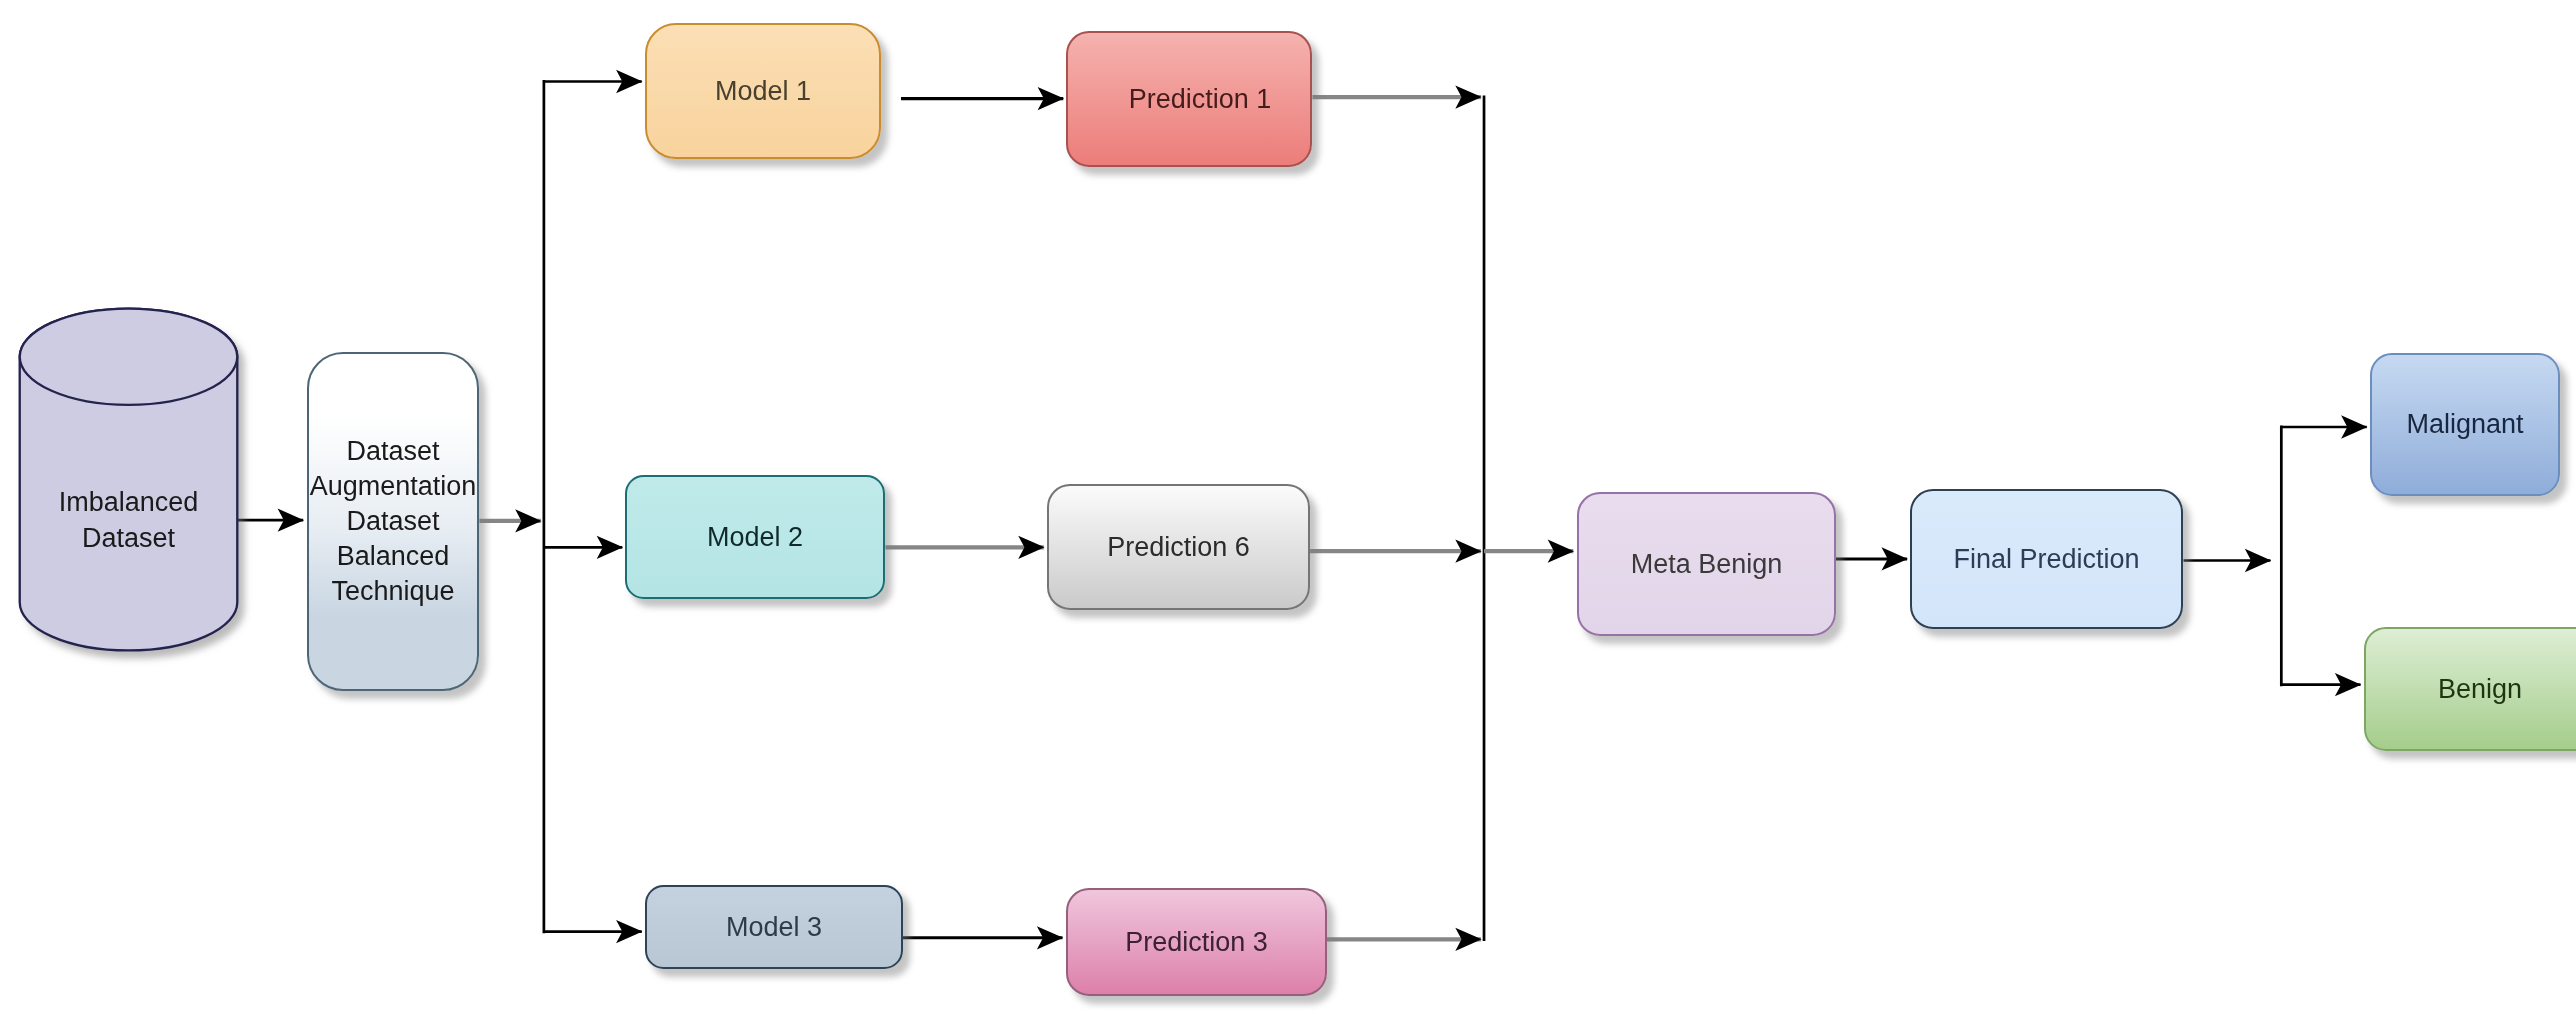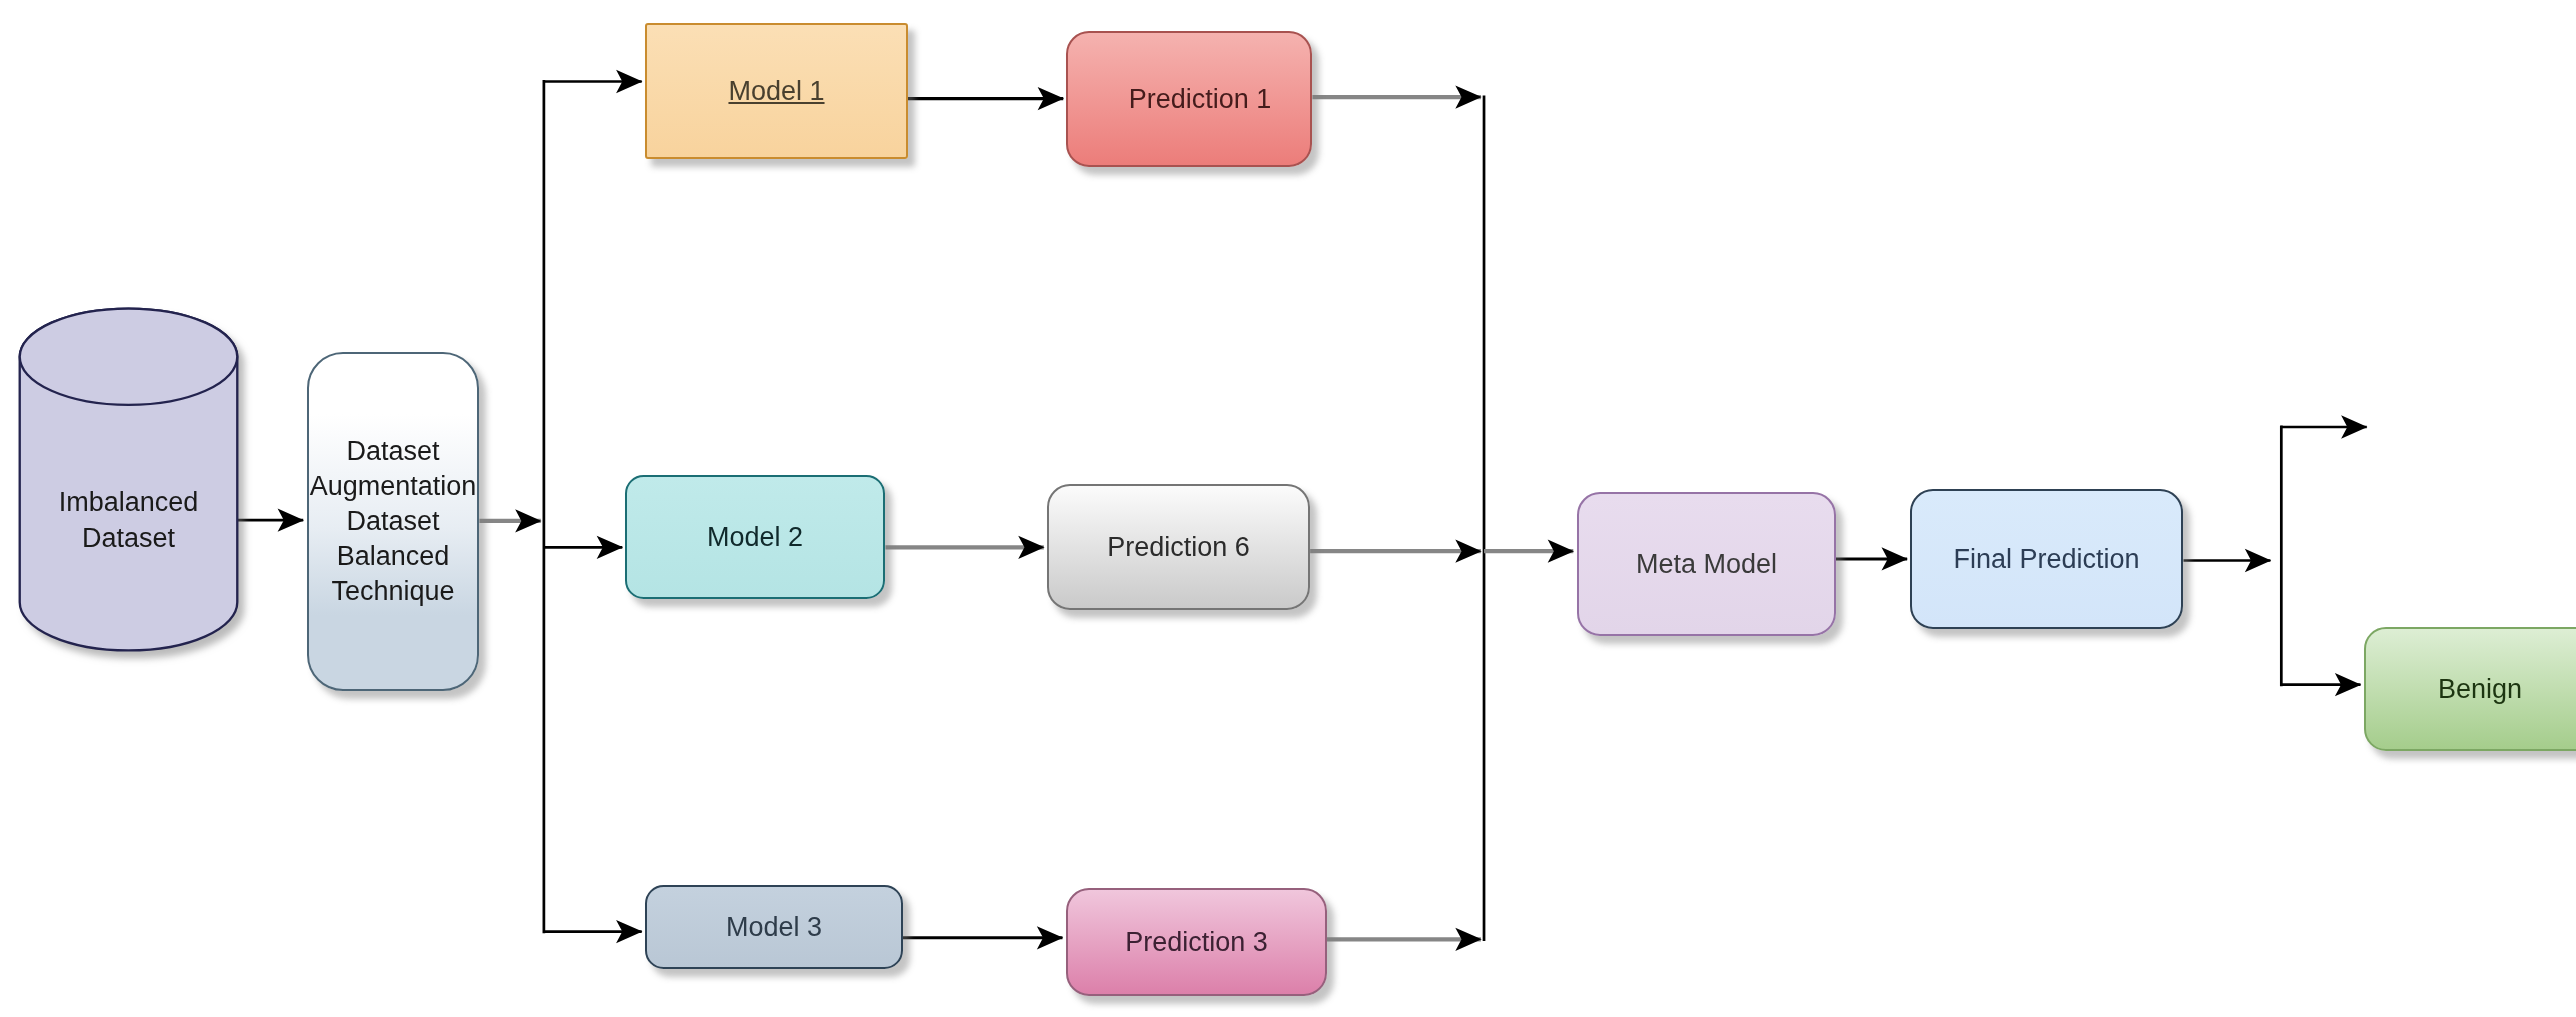--- a/index.html
+++ b/index.html
@@ -31,21 +31,21 @@
   }
   .node .lbl{pointer-events:none;}
 
   #n-augment{
     left:307px;top:352px;width:172px;height:339px;border-radius:36px;
     background:linear-gradient(to bottom,var(--fill-top) 18%,#e7edf3 52%,var(--fill-bottom) 78%);
     line-height:35px;
   }
   #n-augment .lbl{width:169px;}
 
-  #n-model1{left:645px;top:23px;width:263px;height:136px;border-radius:3px;text-decoration:underline;}
+  #n-model1{left:645px;top:23px;width:236px;height:136px;border-radius:31px;}
   #n-pred1{left:1066px;top:31px;width:246px;height:136px;border-radius:23px;padding-left:22px;}
   #n-model2{left:625px;top:475px;width:260px;height:124px;border-radius:18.6px;}
   #n-pred2{left:1047px;top:484px;width:263px;height:126px;border-radius:23px;}
   #n-model3{left:645px;top:885px;width:258px;height:84px;border-radius:18.6px;}
   #n-pred3{left:1066px;top:888px;width:261px;height:108px;border-radius:23px;}
   #n-meta{left:1577px;top:492px;width:259px;height:144px;border-radius:23px;}
   #n-final{left:1910px;top:489px;width:273px;height:140px;border-radius:23px;}
   #n-malignant{left:2370px;top:353px;width:190px;height:143px;border-radius:22px;}
   #n-benign{left:2364px;top:627px;width:232px;height:124px;border-radius:22px;}
 
@@ -136,26 +136,29 @@
 
   <div class="node" id="n-model3" style="--fill-top: #c4d1de; --fill-bottom: #b9c7d5; --stroke: #2e4356; --text: #2e3c4a;">
     <span class="lbl">Model 3</span>
   </div>
 
   <div class="node" id="n-pred3" style="--fill-top: #f0c6dc; --fill-bottom: #dc80aa; --stroke: #96607c; --text: #3c2133;">
     <span class="lbl">Prediction 3</span>
   </div>
 
   <div class="node" id="n-meta" style="--fill-top: #e8dcee; --fill-bottom: #e2d5e9; --stroke: #9673a6; --text: #3a3a3a;">
-    <span class="lbl">Meta Model</span>
+    <span class="lbl">Meta Benign</span>
   </div>
 
   <div class="node" id="n-final" style="--fill-top: #d9eafb; --fill-bottom: #d3e5f9; --stroke: #2e4154; --text: #2c3d55;">
     <span class="lbl">Final Prediction</span>
   </div>
 
+  <div class="node" id="n-malignant" style="--fill-top: #c6d9f1; --fill-bottom: #8fadda; --stroke: #6c8ebf; --text: #18273f;">
+    <span class="lbl">Malignant</span>
+  </div>
 
   <div class="node" id="n-benign" style="--fill-top: #ddeed4; --fill-bottom: #a5cd8c; --stroke: #7ca763; --text: #1d3511;">
     <span class="lbl">Benign</span>
   </div>
 
 </div>
 
 
 </body></html>

